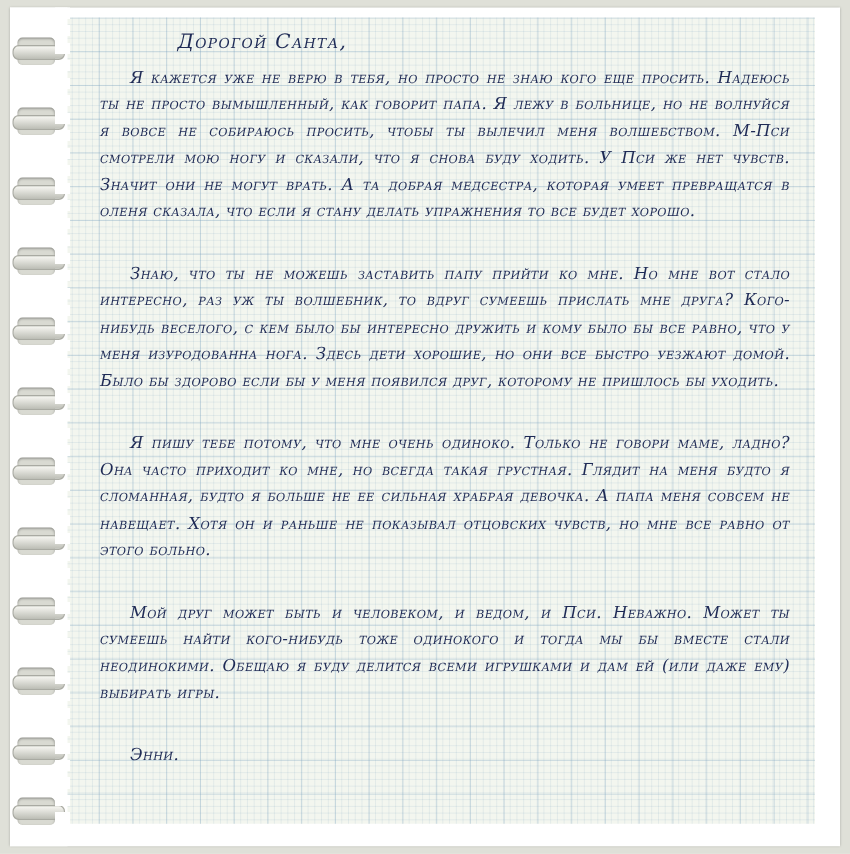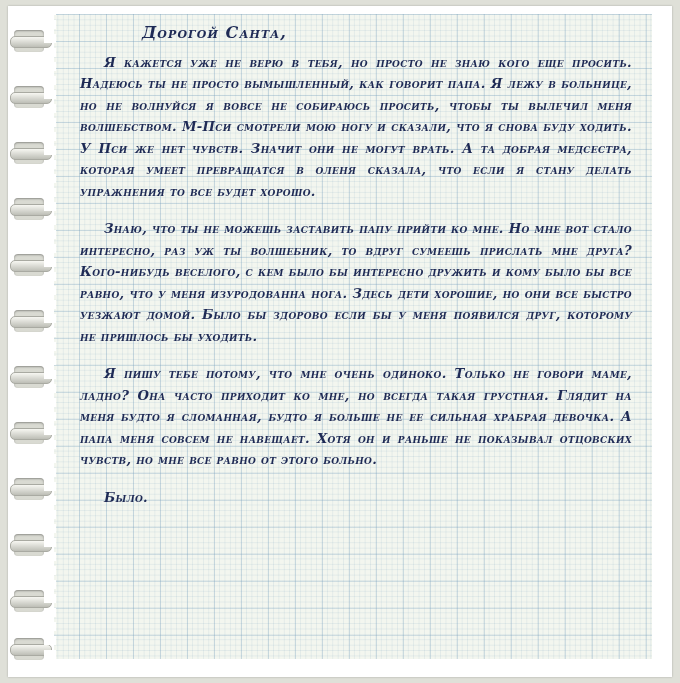--- a/index.html
+++ b/index.html
@@ -95,35 +95,35 @@
 
   
   .letter {
     position: absolute;
     left: 28px;
     top: 8px;
     width: 552px;
     color: #1e2a55;
     font-family: "DejaVu Serif", serif;
     font-style: italic;
-    font-weight: bold;
+    font-weight: normal;
     font-size: 13.2px;
     line-height: 21.5px;
     letter-spacing: 0.3px;
     text-align: justify;
     font-variant: small-caps;
   }
   .letter .salutation {
     font-size: 16px;
     margin-left: 62px;
     margin-bottom: 8px;
     letter-spacing: 1.1px;
   }
   .letter p {
-    margin: 0 0 16px 0;
+    margin: 0 0 28px 0;
     text-indent: 24px;
   }
   .letter p.signature {
     text-indent: 24px;
     margin-bottom: 18px;
   }
 </style>
 </head>
 <body>
 
@@ -132,21 +132,22 @@
   <div class="paper-frame"></div>
 
   <div class="grid-sheet">
     <div class="letter">
 
       <div class="salutation">Дорогой Санта,</div>
 
       <p>Я кажется уже не верю в тебя, но просто не знаю кого еще просить. Надеюсь ты не просто вымышленный, как говорит папа. Я лежу в больнице, но не волнуйся я вовсе не собираюсь просить, чтобы ты вылечил меня волшебством. М-Пси смотрели мою ногу и сказали, что я снова буду ходить. У Пси же нет чувств. Значит они не могут врать. А та добрая медсестра, которая умеет превращатся в оленя сказала, что если я стану делать упражнения то все будет хорошо.</p>
       <p>Знаю, что ты не можешь заставить папу прийти ко мне. Но мне вот стало интересно, раз уж ты волшебник, то вдруг сумеешь прислать мне друга? Кого-нибудь веселого, с кем было бы интересно дружить и кому было бы все равно, что у меня изуродованна нога. Здесь дети хорошие, но они все быстро уезжают домой. Было бы здорово если бы у меня появился друг, которому не пришлось бы уходить.</p>
       <p>Я пишу тебе потому, что мне очень одиноко. Только не говори маме, ладно? Она часто приходит ко мне, но всегда такая грустная. Глядит на меня будто я сломанная, будто я больше не ее сильная храбрая девочка. А папа меня совсем не навещает. Хотя он и раньше не показывал отцовских чувств, но мне все равно от этого больно.</p>
-      <p class="signature">Было.</p>
+      <p>Мой друг может быть и человеком, и ведом, и Пси. Неважно. Может ты сумеешь найти кого-нибудь тоже одинокого и тогда мы бы вместе стали неодинокими. Обещаю я буду делится всеми игрушками и дам ей (или даже ему) выбирать игры.</p>
+      <p class="signature">Энни.</p>
 
     </div>
   </div>
 
   <div class="binding">
     <div class="hole" style="top:24px"></div>
     <div class="ring" style="top:30px"></div>
     <div class="hole" style="top:80px"></div>
     <div class="ring" style="top:86px"></div>
     <div class="hole" style="top:136px"></div>

